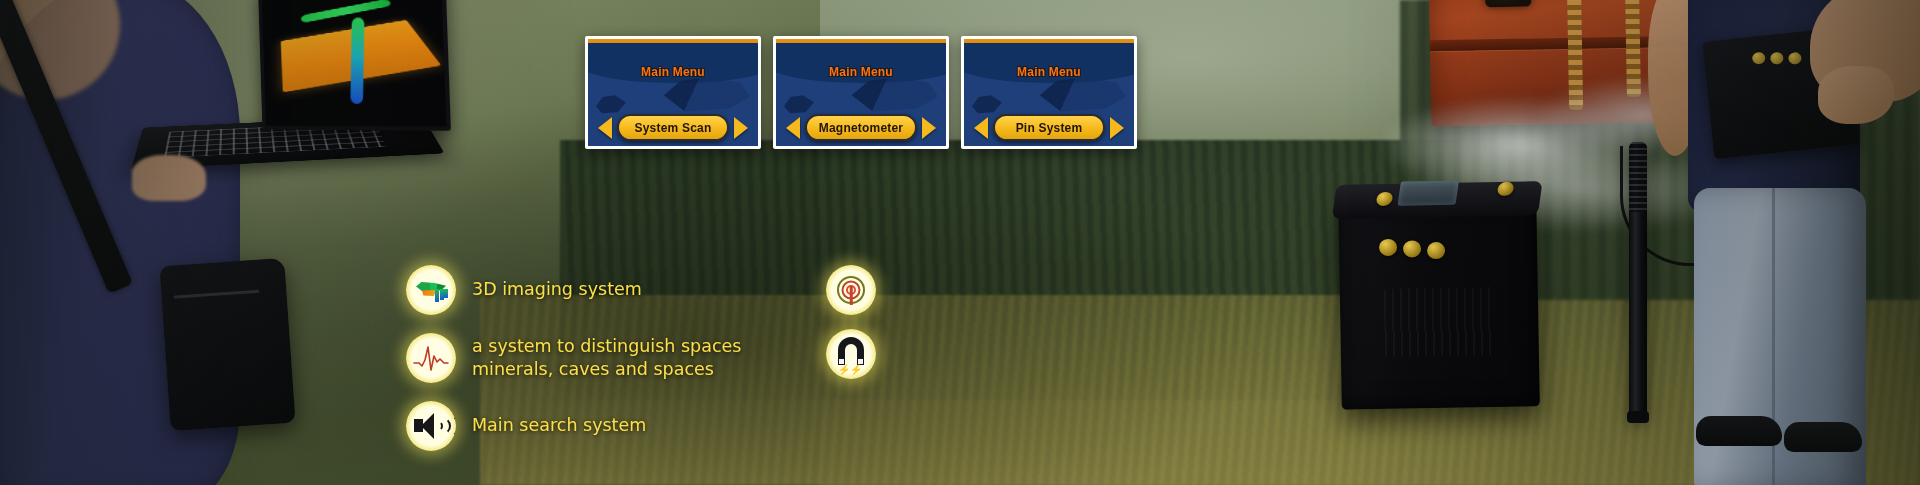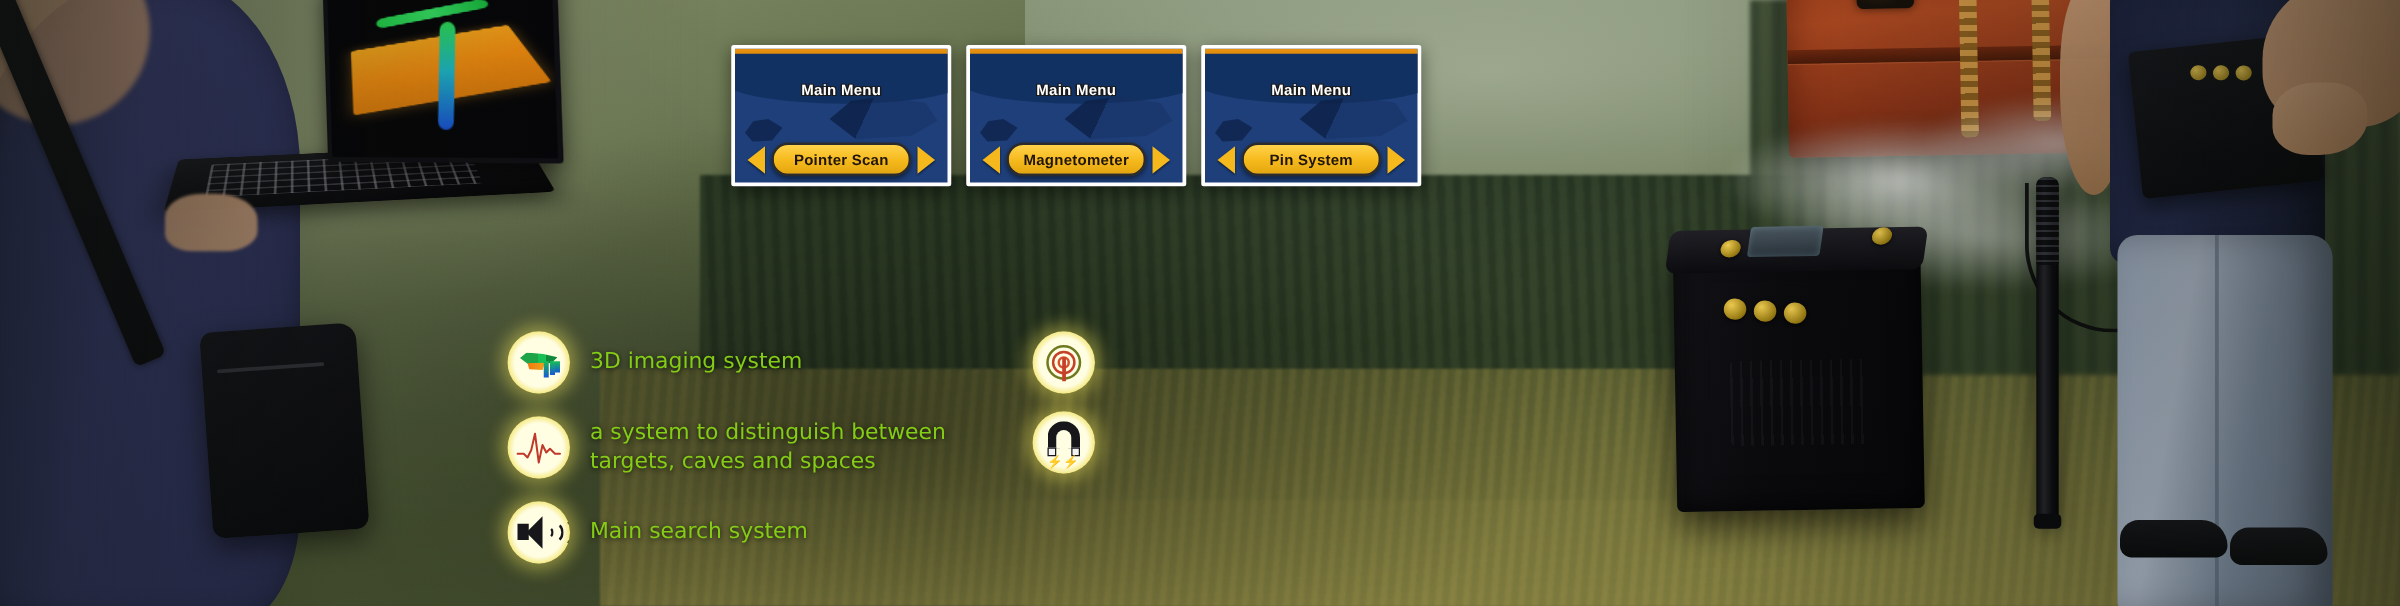--- a/index.html
+++ b/index.html
@@ -335,21 +335,21 @@
     opacity:.85;
   }
   .panel-art2{
     position:absolute; left:8px; top:34px; width:30px; height:22px;
     background:rgba(12,32,70,.9);
     clip-path:polygon(0% 60%, 22% 18%, 62% 10%, 100% 42%, 72% 88%, 20% 92%);
     opacity:.8;
   }
   .panel-title{
     position:absolute; left:0; right:0; top:6px; text-align:center;
-    font-size:12px; font-weight:bold; color:#ffffff;
+    font-size:12px; font-weight:bold; color:#f97316;
     text-shadow:1px 1px 0 #1a1a1a, -1px 1px 0 #1a1a1a, 1px -1px 0 #1a1a1a, -1px -1px 0 #1a1a1a;
     letter-spacing:.2px;
   }
   .panel-row{
     position:absolute; left:0; right:0; bottom:8px;
     display:flex; align-items:center; justify-content:center; gap:5px;
   }
   .arrow{
     width:0; height:0;
     border-top:11px solid transparent; border-bottom:11px solid transparent;
@@ -383,21 +383,21 @@
   .feature{ display:flex; align-items:center; gap:16px; margin-bottom:18px; }
   .feature.tight{ margin-bottom:14px; }
   .fi{
     flex:0 0 auto; width:50px; height:50px; border-radius:50%;
     background:radial-gradient(circle at 50% 50%, #fffde2 0 55%, #f4e87a 72%, rgba(236,214,60,.25) 100%);
     box-shadow:0 0 14px 5px rgba(244,230,90,.45);
     display:flex; align-items:center; justify-content:center;
     position:relative; overflow:hidden;
   }
   .ftxt{
-    color:#84cc16; font-size:17.5px; line-height:1.32;
+    color:#fde047; font-size:17.5px; line-height:1.32;
     text-shadow:0 1px 4px rgba(0,0,0,.75);
     font-family:"DejaVu Sans","Liberation Sans",sans-serif;
   }
 
   
   .ic-3d{ position:relative; width:34px; height:26px; }
   .ic-3d .plate{
     position:absolute; left:2px; top:5px; width:30px; height:11px;
     background:linear-gradient(90deg,#1ea54a 0 48%, #18bf55 48% 70%, #0f8a3d 70% 100%);
     clip-path:polygon(0% 40%, 18% 0%, 62% 10%, 100% 34%, 84% 76%, 22% 86%);
@@ -549,21 +549,21 @@
             </span>
         </div>
       </div>
       <div class="panel-body">
         <div class="panel-arc"></div>
         <div class="panel-art"></div>
         <div class="panel-art2"></div>
         <div class="panel-title">Main Menu</div>
         <div class="panel-row">
           <span class="arrow left"></span>
-          <span class="pill">Pointer Scan</span>
+          <span class="pill">System Scan</span>
           <span class="arrow right"></span>
         </div>
       </div>
     </div>
 
     <div class="panel">
       <div class="panel-bar">
         <div class="bar-left">
           <span class="mini-peak"></span>
           <span class="mini-label">Mount</span>
@@ -631,21 +631,21 @@
       </span>
       <span class="ftxt">3D imaging system</span>
     </div>
 
     <div class="feature">
       <span class="fi">
         <svg class="ic-ekg" viewBox="0 0 36 30" aria-hidden="true">
           <path d="M1 20 L6 20 L9 23 L12 17 L15 4 L18 27 L21 13 L24 19 L27 16 L31 20 L35 20" fill="none" stroke="#c0392b" stroke-width="1.6" stroke-linecap="round" stroke-linejoin="round"></path>
         </svg>
       </span>
-      <span class="ftxt">a system to distinguish between targets, caves and spaces</span>
+      <span class="ftxt">a system to distinguish spaces minerals, caves and spaces</span>
     </div>
 
     <div class="feature">
       <span class="fi">
         <span class="ic-spk">
           <span class="cone"></span>
             <span class="tri"></span>
           <span class="wv w1"></span>
             <span class="wv w2"></span>
             <span class="wv w3"></span>

